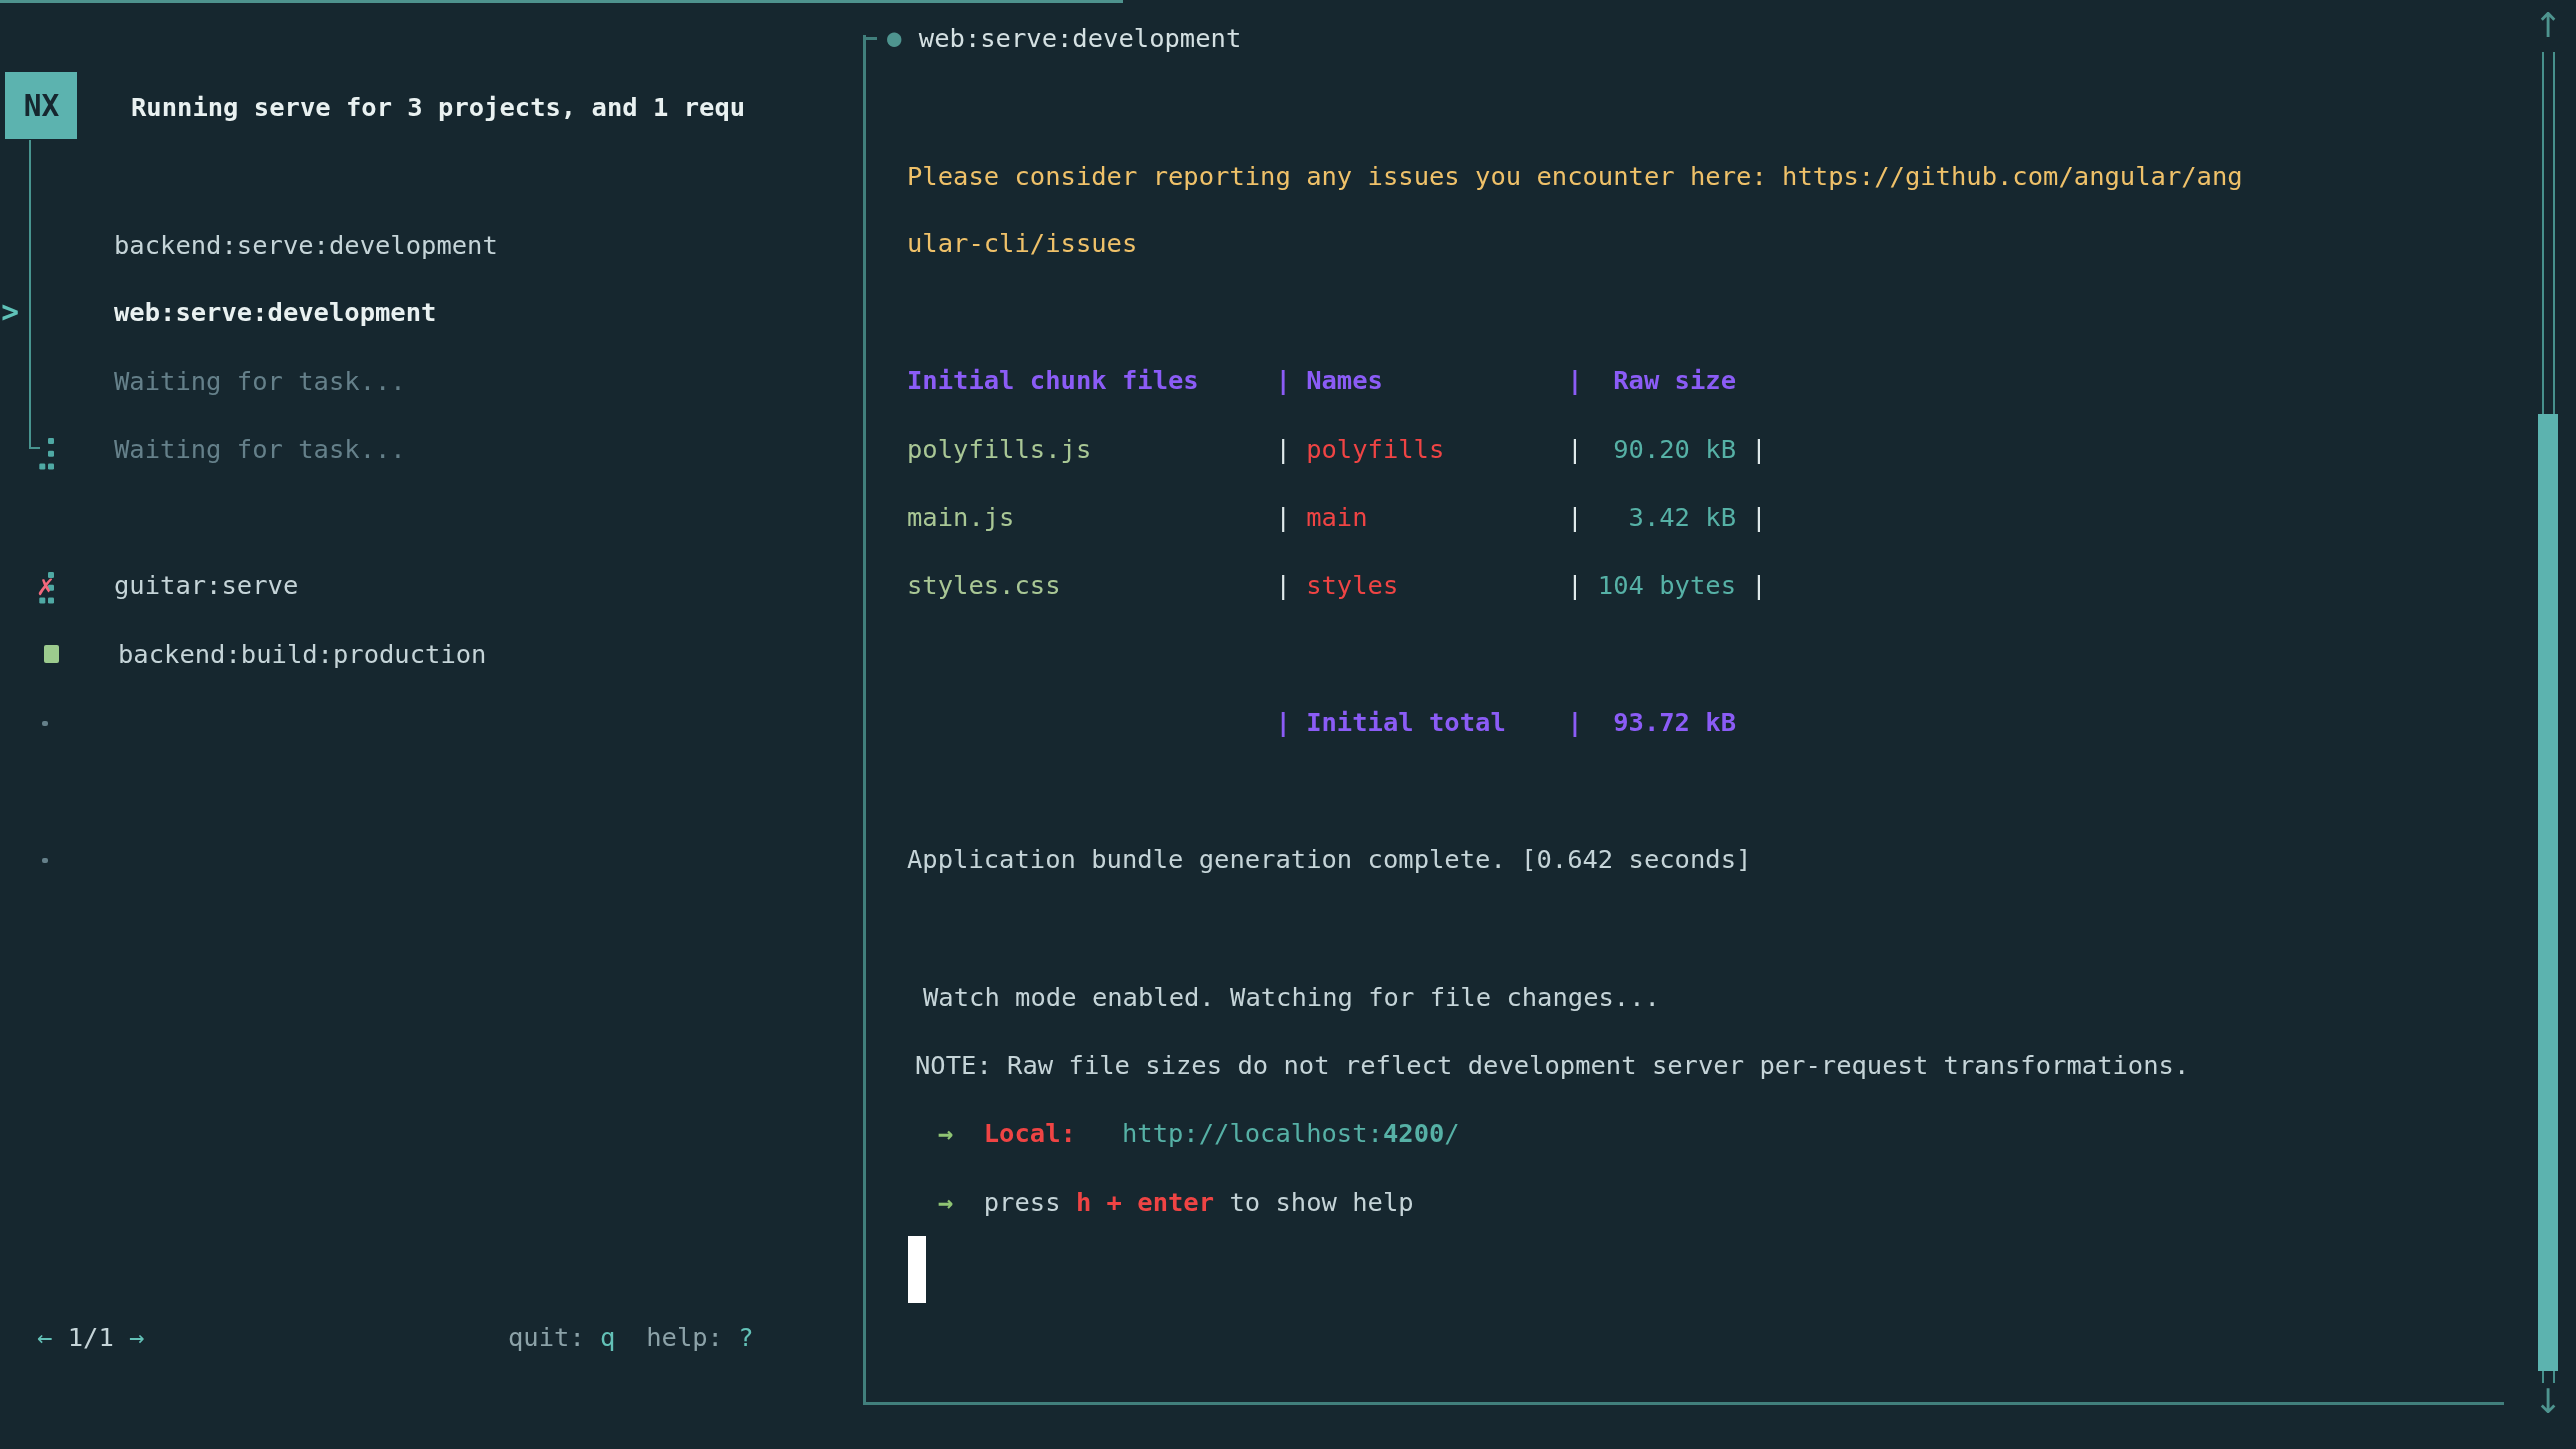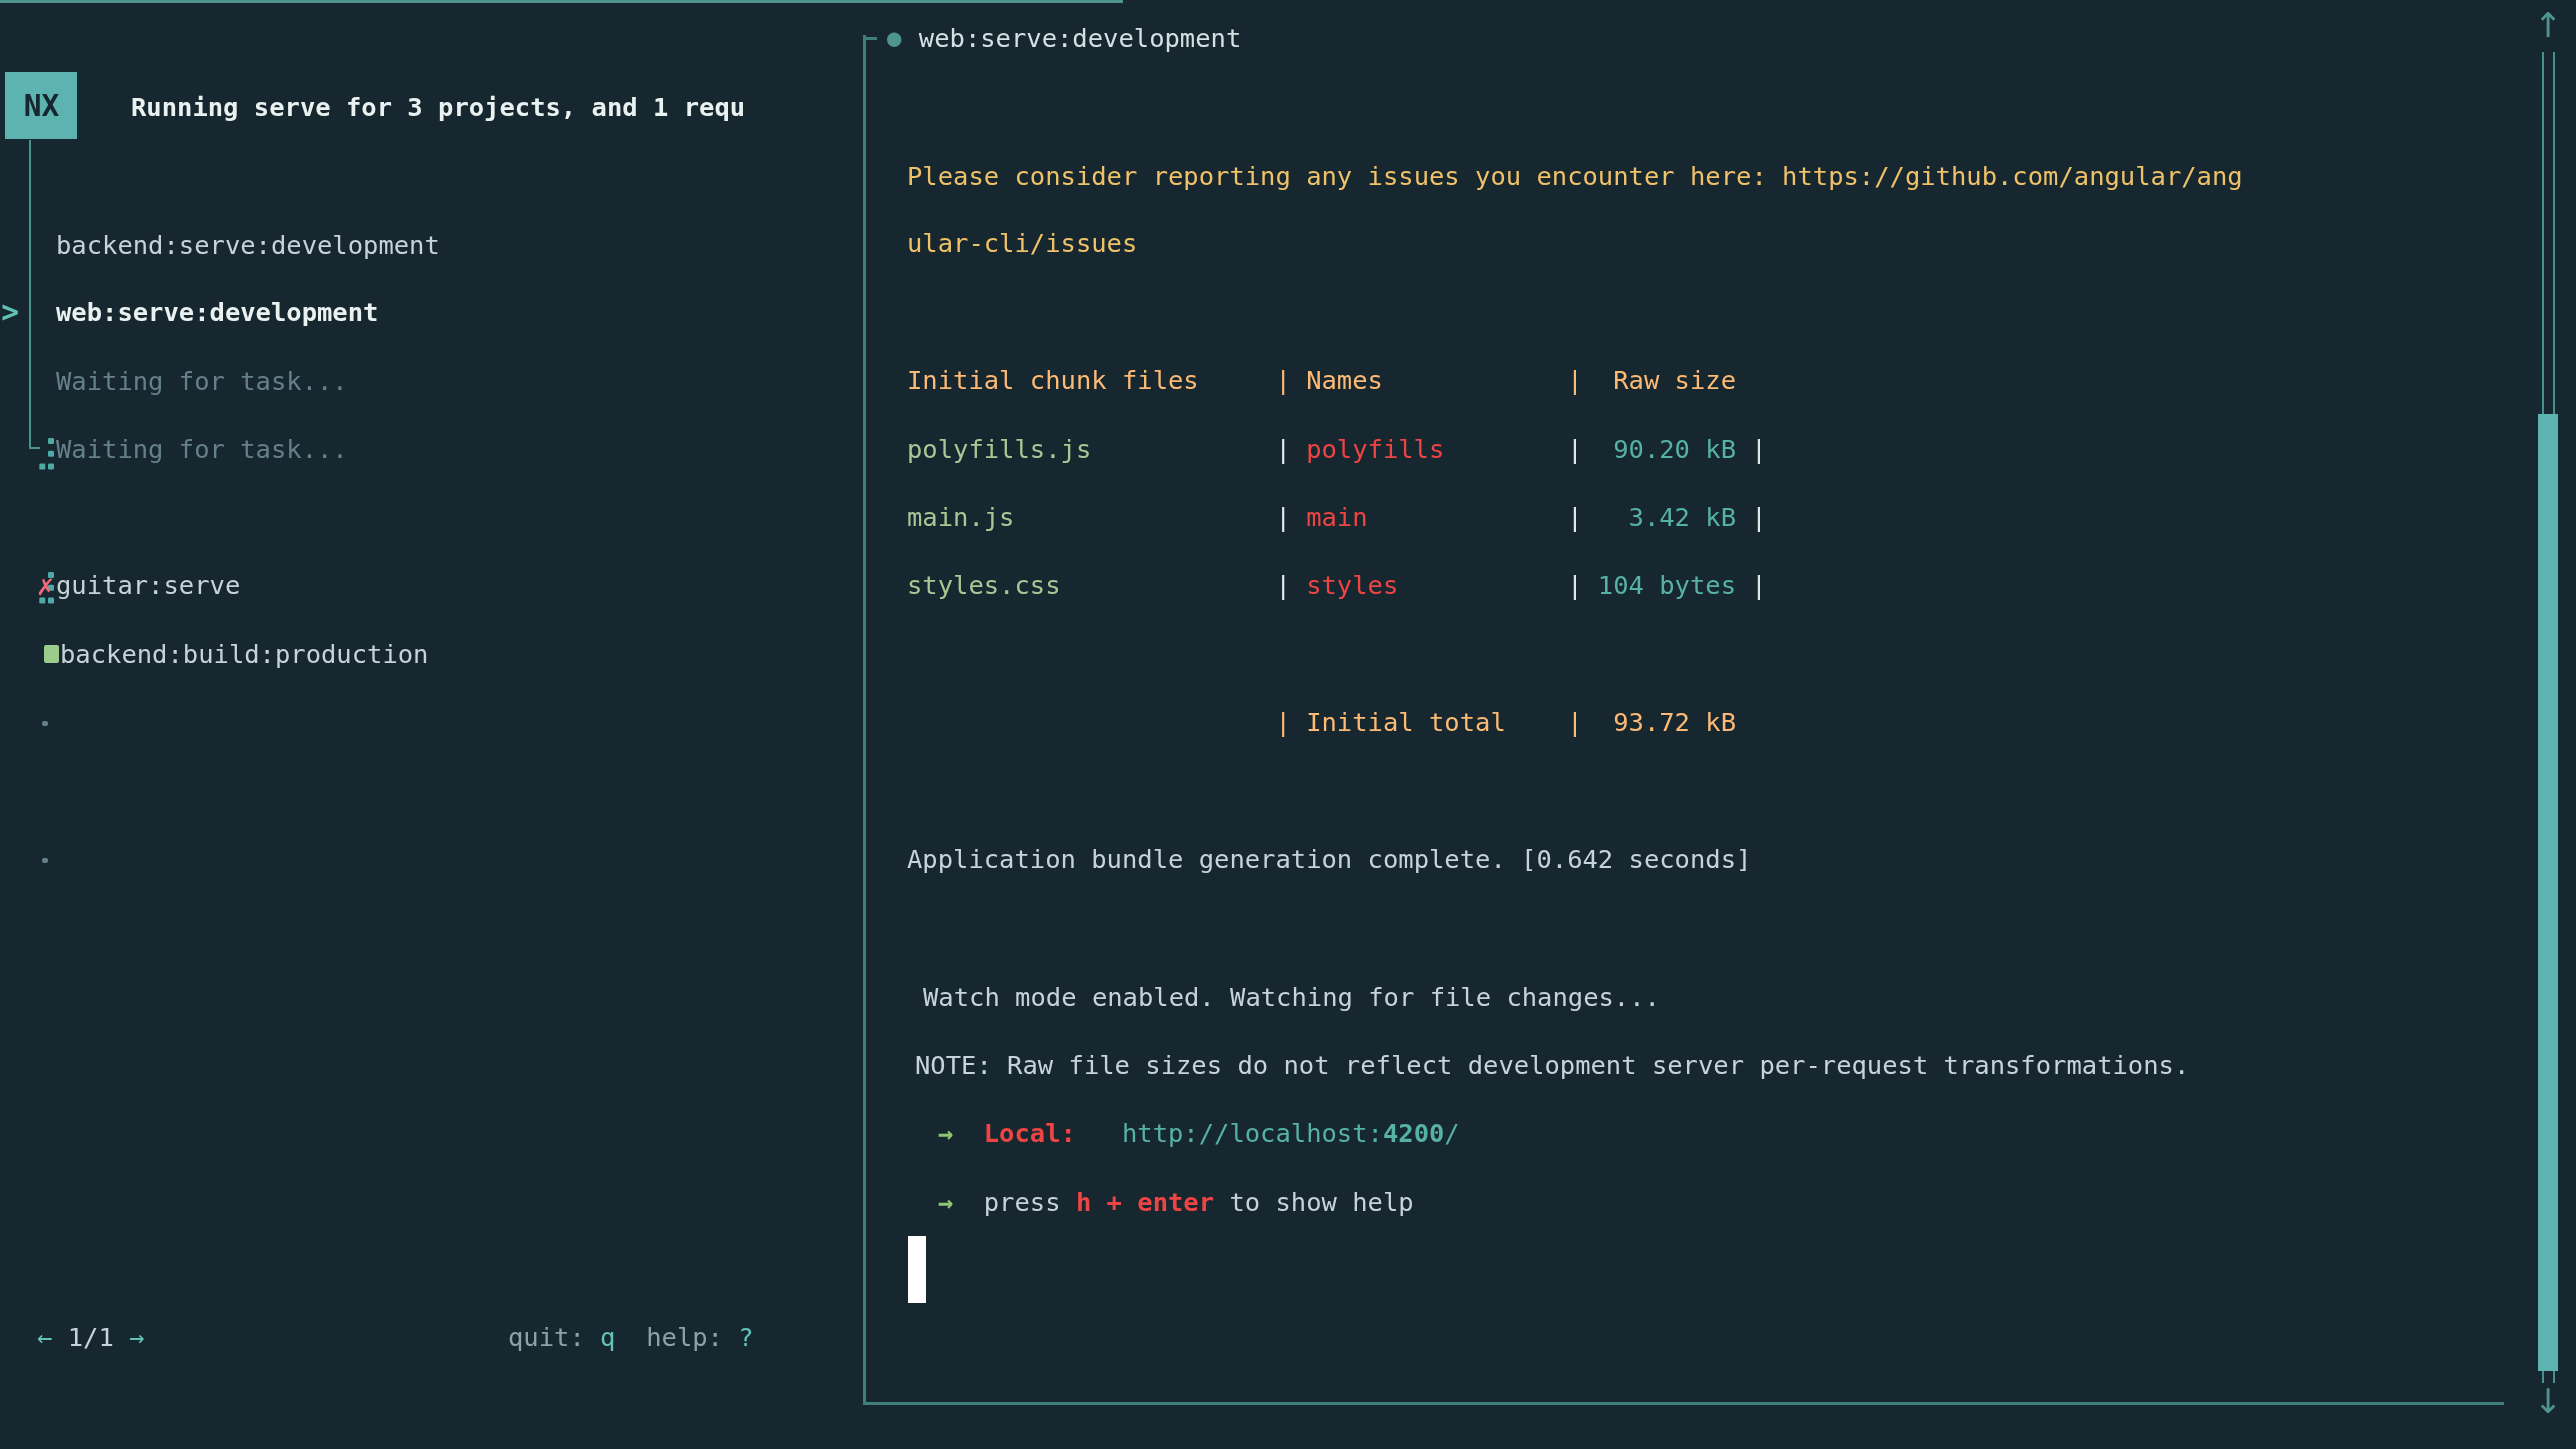--- a/index.html
+++ b/index.html
@@ -30,21 +30,21 @@
   }
   .spin {
     position:absolute; left:48px; width:6px; height:6px; border-radius:1.3px;
     background:#4fa9a4;
     box-shadow:0 12.7px 0 #4fa9a4, 0 25.5px 0 #4fa9a4, -8.7px 25.5px 0 #4fa9a4;
   }
   .wdot { position:absolute; left:42px; width:6px; height:5.4px; border-radius:2px; background:#65808a; }
   .chev { position:absolute; left:1.3px; color:#5fc2b8; font-weight:bold; font-size:29.5px; }
   .cross-icon { position:absolute; left:37px; color:#f2697c; font-weight:bold; font-size:28px; }
   .square-icon { position:absolute; left:40px; width:14.8px; height:18px; border-radius:2px; background:#9ccb8e; }
-  .task-text { margin-left:56px; }
+  .task-text { margin-left:114px; }
 
   #footer-left { left:37px; top:1303px; }
   #footer-right { left:508px; top:1303px; }
   .teal-key { color:#63c1b7; }
   .foot-label { color:#8ca2a8; }
 
   
   .tealline { position:absolute; background:#417f7c; }
   #panel-left-border { left:863px; top:35px; width:2.7px; height:1370px; }
   #panel-bottom-border { left:863px; top:1402px; width:1641px; height:2.7px; }
@@ -57,21 +57,21 @@
 
   
   .pline { position:absolute; left:907px; height:68px; display:flex; align-items:center; white-space:pre; }
   .yellow { color:#efc169; }
   .white { color:#ef4444; }
   .sage { color:#a9c795; }
   .tealval { color:#56b1a6; }
 
   .tgrid { display:grid; grid-template-columns:24ch 2ch 17ch 1ch 10ch 2ch; }
   .tgrid .r { text-align:right; }
-  .thead { color:#fdba74; font-weight:normal; }
+  .thead { color:#8b5cf6; font-weight:bold; }
   .pipe { color:#dfe9ea; }
 
   .arrow-green { color:#8fc473; font-weight:bold; margin-left:2ch; }
   .lbl-gap { margin-left:2ch; }
   .url-gap { margin-left:3ch; }
   .gap1 { margin-left:1ch; }
 
   #cursor { position:absolute; left:908px; top:1236px; width:18px; height:67px; background:#ffffff; }
 
   

